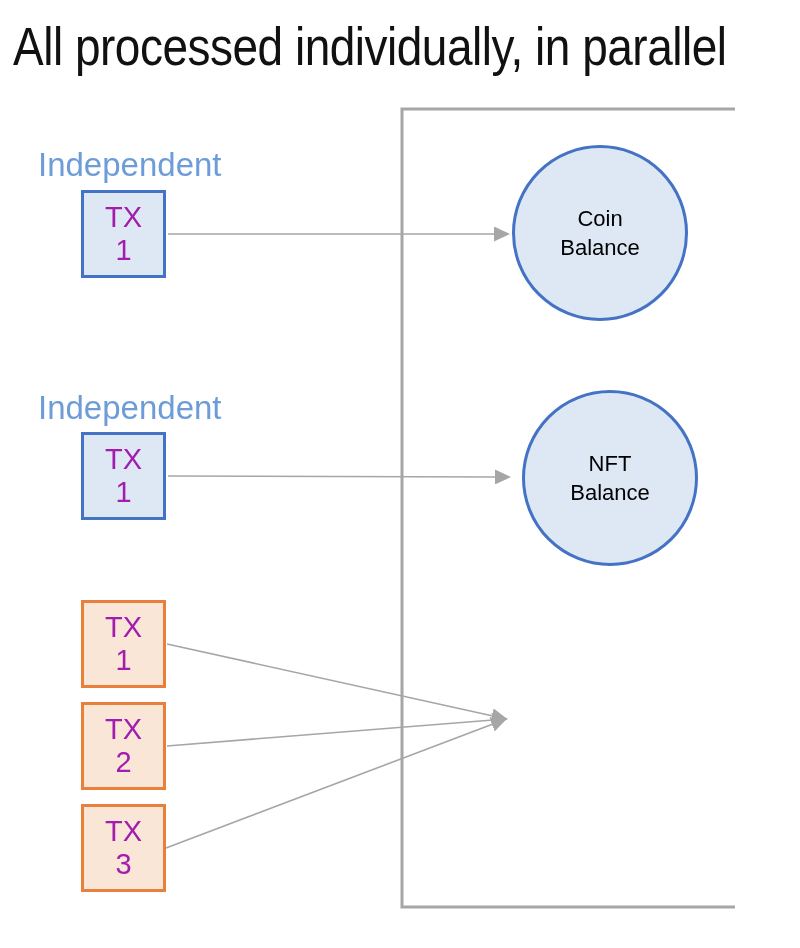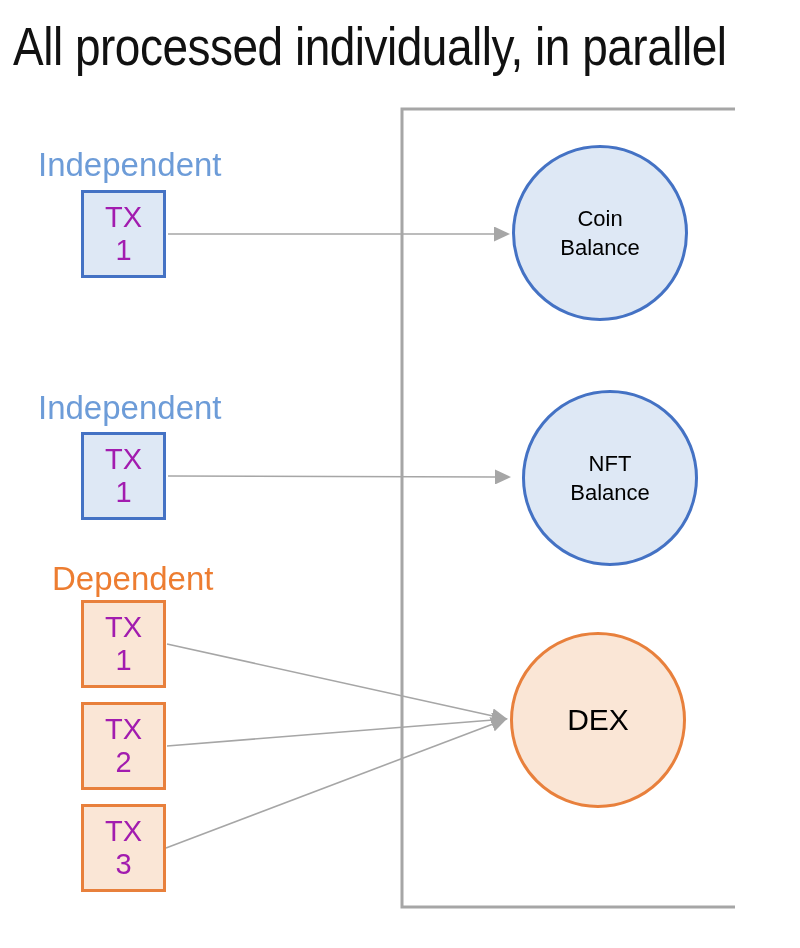--- a/index.html
+++ b/index.html
@@ -136,30 +136,26 @@
   <div class="glabel blue" style="left:38px; top:389px;">Independent</div>
   <div class="txbox blue" style="left:81px; top:432px;">
     <span>TX</span>
     <span>1</span>
   </div>
   <div class="circle blue" style="left:522px; top:390px;text-align:center;">
     <span>NFT</span>
     <span>Balance</span>
   </div>
 
-  <div class="glabel orange" style="left:52px; top:560px;">Dependent</div>
   <div class="txbox orange" style="left:81px; top:600px;">
     <span>TX</span>
     <span>1</span>
   </div>
   <div class="txbox orange" style="left:81px; top:702px;">
     <span>TX</span>
     <span>2</span>
   </div>
   <div class="txbox orange" style="left:81px; top:804px;">
     <span>TX</span>
     <span>3</span>
   </div>
-  <div class="circle orange dex" style="left:510px; top:632px;">
-    <span>DEX</span>
-  </div>
 
 </div>
 
 </body></html>

